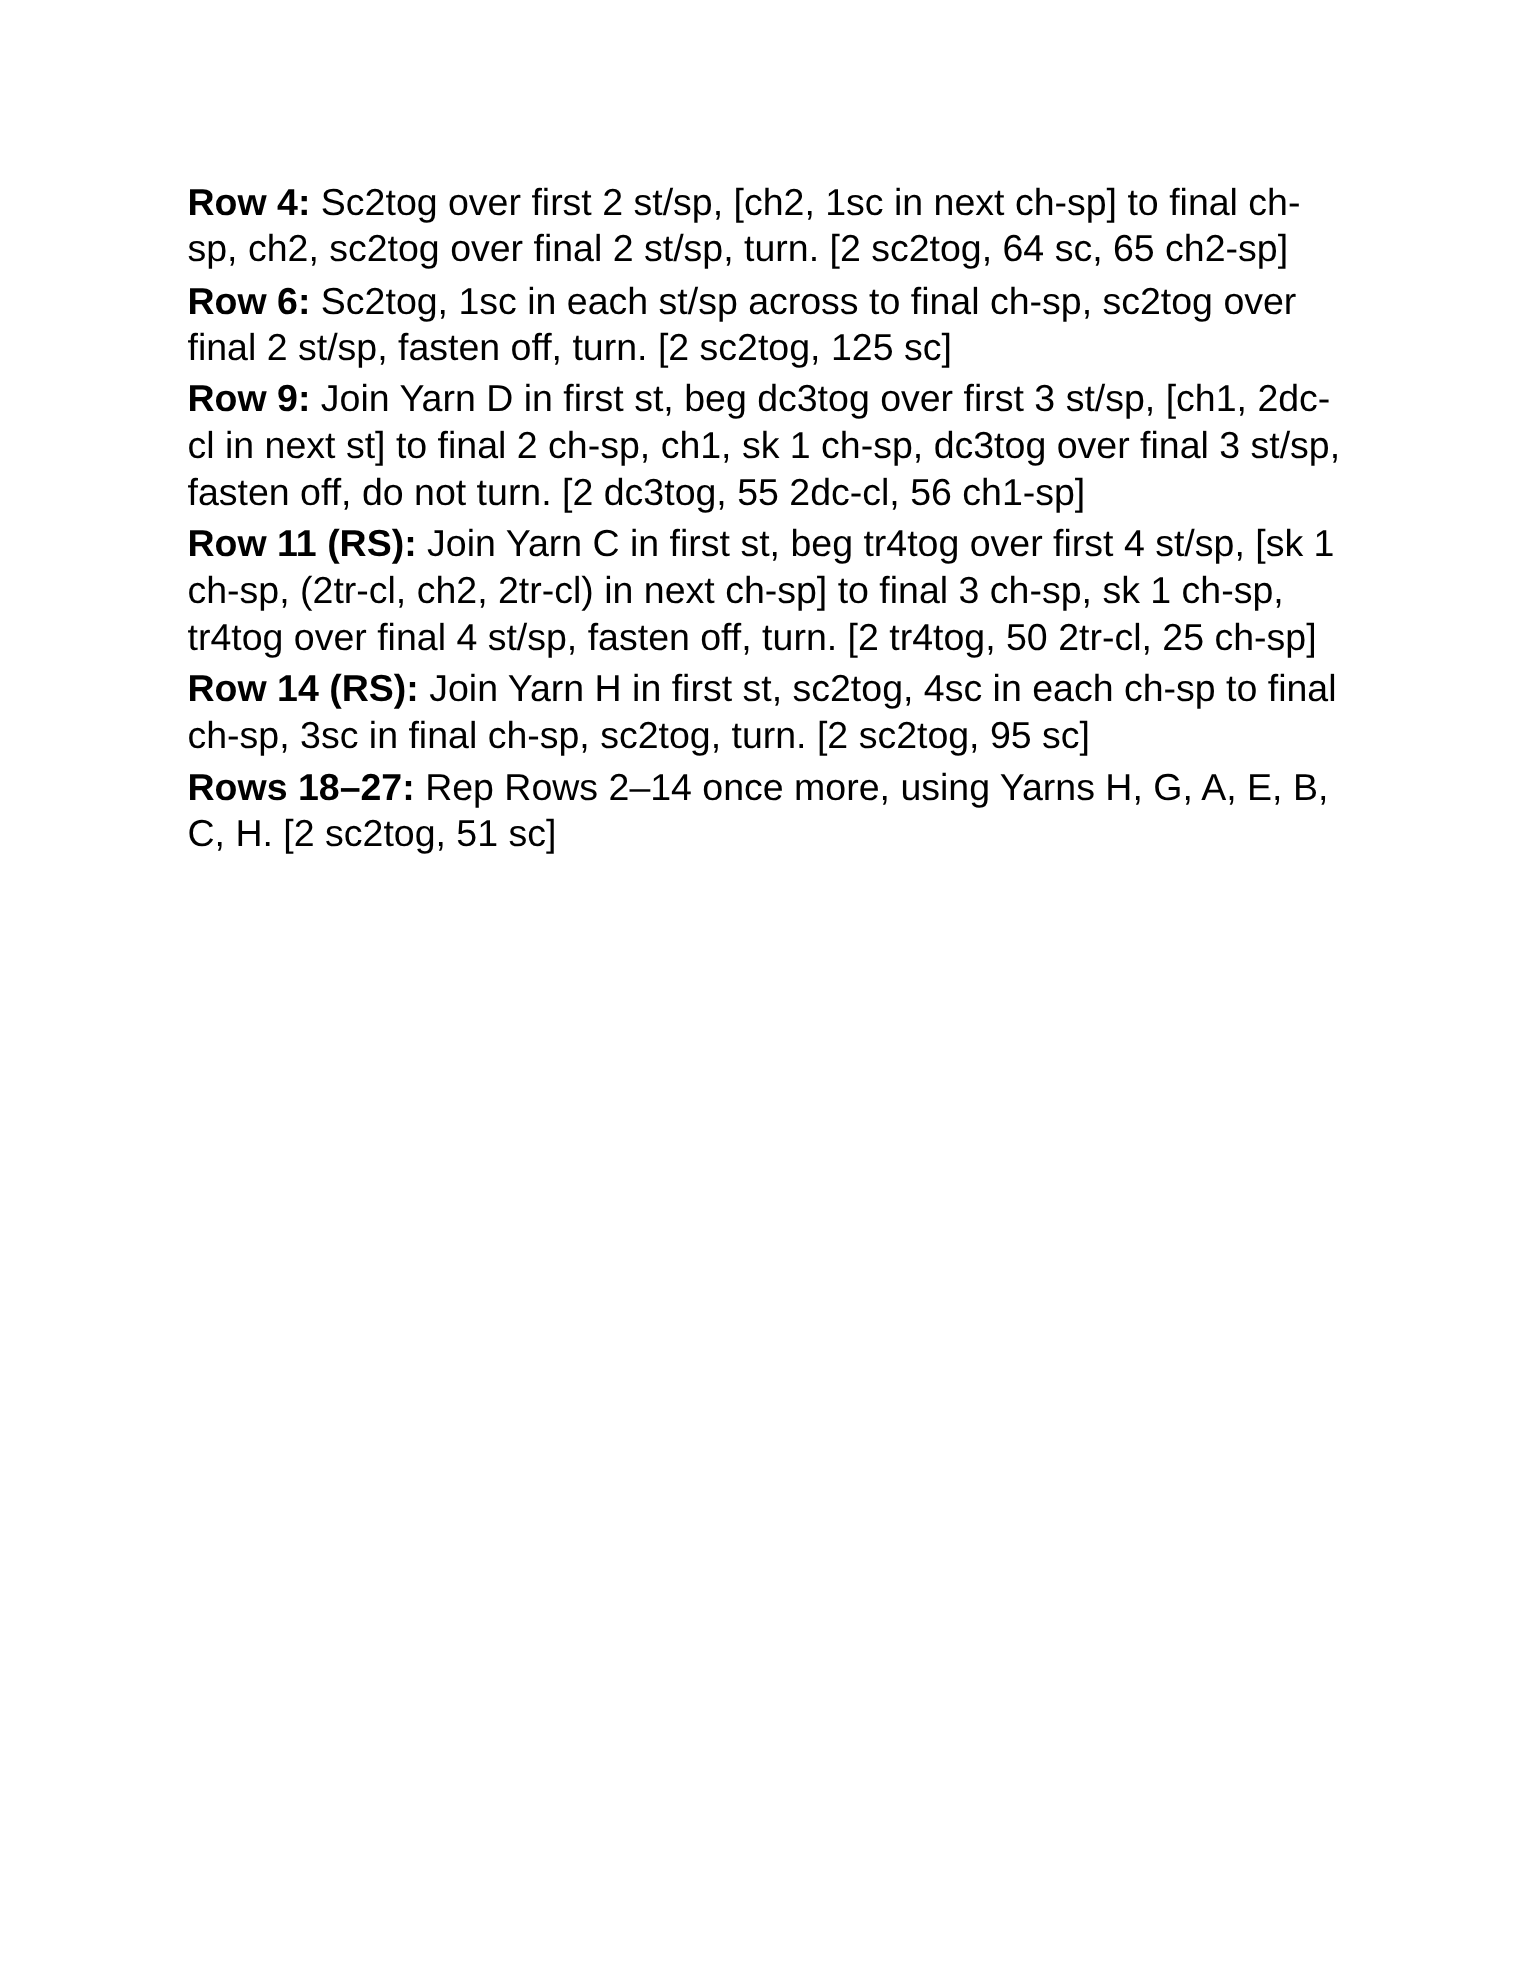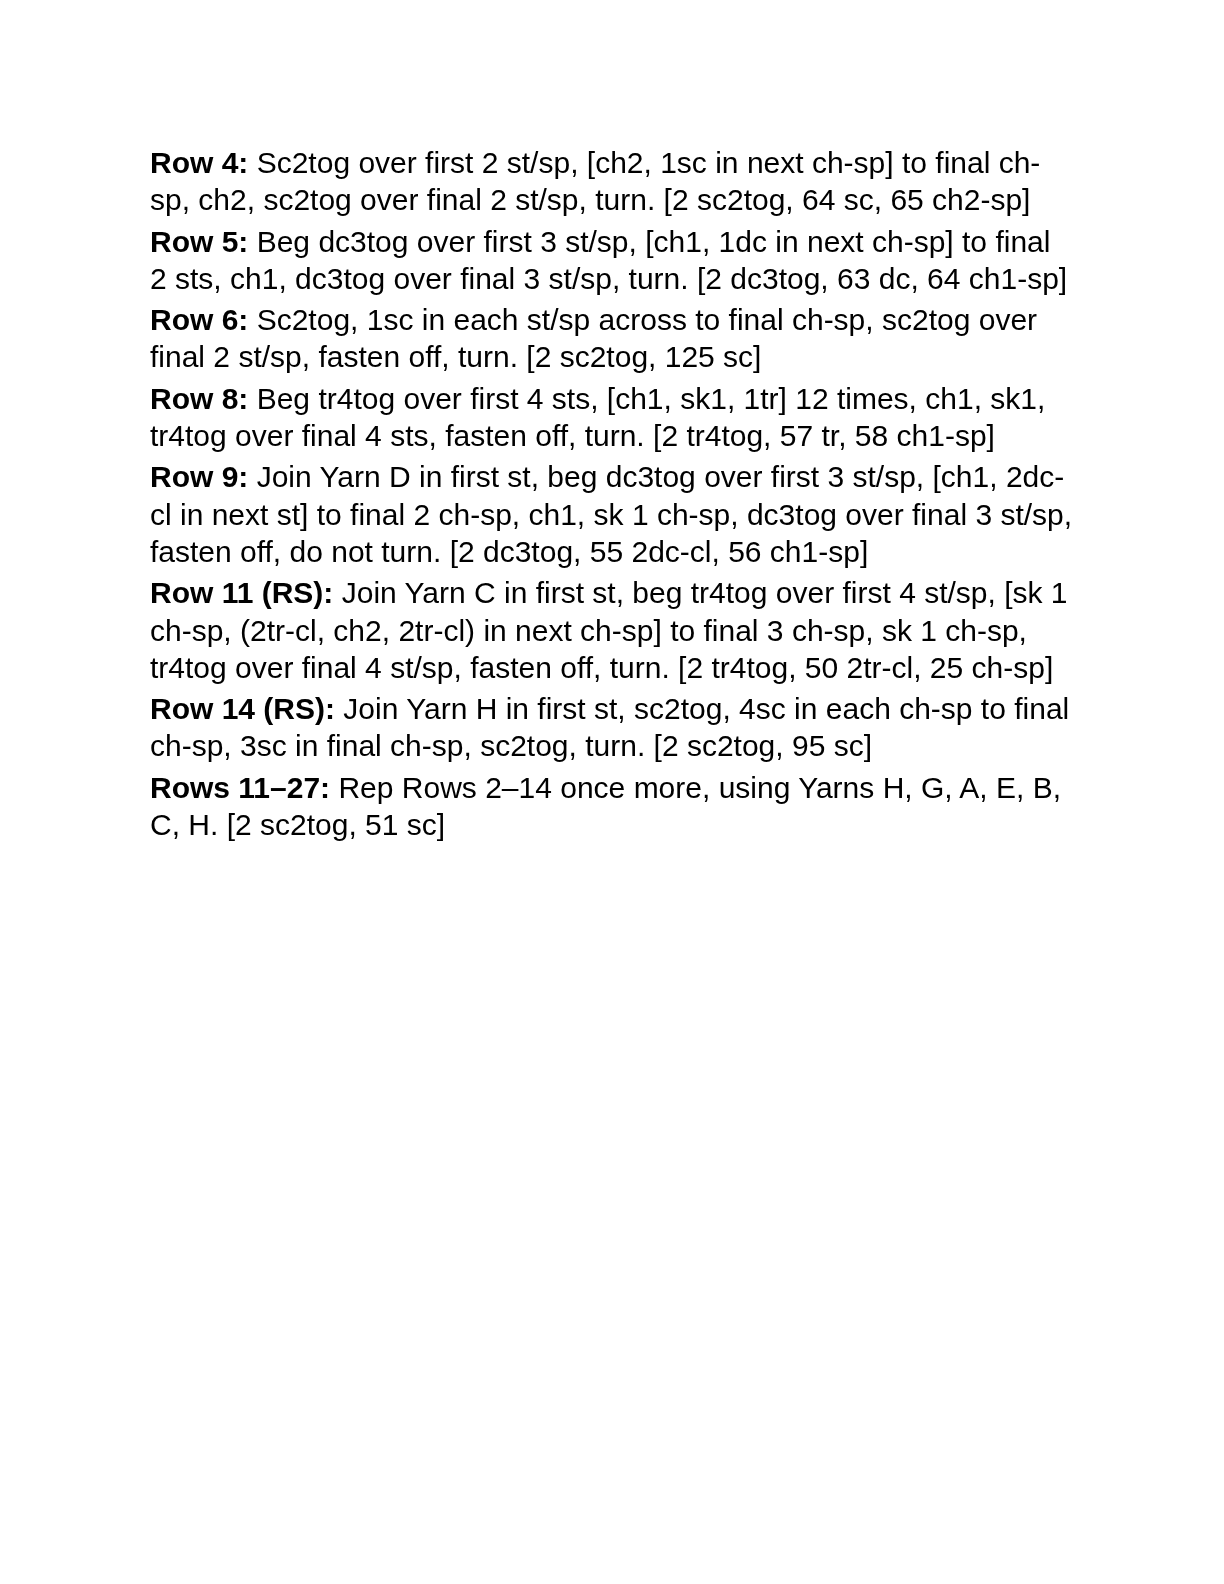--- a/index.html
+++ b/index.html
@@ -41,33 +41,31 @@
     font-weight: bold;
   }
 </style>
 </head>
 <body>
 
 <div class="page">
   <div class="content" id="rows">
   <p class="row"><strong class="lbl">Row 4:</strong><span class="ins"> Sc2tog over first 2 st/sp, [ch2, 1sc in next ch-sp] to final ch-sp, ch2, sc2tog over final 2 st/sp, turn. [2 sc2tog, 64 sc, 65 ch2-sp]</span></p>
 
-  <p class="row"><strong class="lbl">Row 5:</strong><span class="ins"> Beg dc3tog over first 3 st/sp, [ch1, 1dc in next ch-sp] to final 2 sts, ch1, dc3tog over final 3 st/sp, turn. [2 dc3tog, 63 dc, 64 ch1-sp]</span></p>
 
   <p class="row"><strong class="lbl">Row 6:</strong><span class="ins"> Sc2tog, 1sc in each st/sp across to final ch-sp, sc2tog over final 2 st/sp, fasten off, turn. [2 sc2tog, 125 sc]</span></p>
 
 
-  <p class="row"><strong class="lbl">Row 8:</strong><span class="ins"> Beg tr4tog over first 4 sts, [ch1, sk1, 1tr] 12 times, ch1, sk1, tr4tog over final 4 sts, fasten off, turn. [2 tr4tog, 57 tr, 58 ch1-sp]</span></p>
 
   <p class="row"><strong class="lbl">Row 9:</strong><span class="ins"> Join Yarn D in first st, beg dc3tog over first 3 st/sp, [ch1, 2dc-cl in next st] to final 2 ch-sp, ch1, sk 1 ch-sp, dc3tog over final 3 st/sp, fasten off, do not turn. [2 dc3tog, 55 2dc-cl, 56 ch1-sp]</span></p>
 
 
   <p class="row"><strong class="lbl">Row 11 (RS):</strong><span class="ins"> Join Yarn C in first st, beg tr4tog over first 4 st/sp, [sk 1 ch-sp, (2tr-cl, ch2, 2tr-cl) in next ch-sp] to final 3 ch-sp, sk 1 ch-sp, tr4tog over final 4 st/sp, fasten off, turn. [2 tr4tog, 50 2tr-cl, 25 ch-sp]</span></p>
 
 
 
   <p class="row"><strong class="lbl">Row 14 (RS):</strong><span class="ins"> Join Yarn H in first st, sc2tog, 4sc in each ch-sp to final ch-sp, 3sc in final ch-sp, sc2tog, turn. [2 sc2tog, 95 sc]</span></p>
 
-  <p class="row"><strong class="lbl">Rows 11–27:</strong><span class="ins"> Rep Rows 2–14 once more, using Yarns H, G, A, E, B, C, H. [2 sc2tog, 51 sc]</span></p>
+  <p class="row"><strong class="lbl">Rows 18–27:</strong><span class="ins"> Rep Rows 2–14 once more, using Yarns H, G, A, E, B, C, H. [2 sc2tog, 51 sc]</span></p>
 
 
 </div>
 </div>
 
 </body></html>

